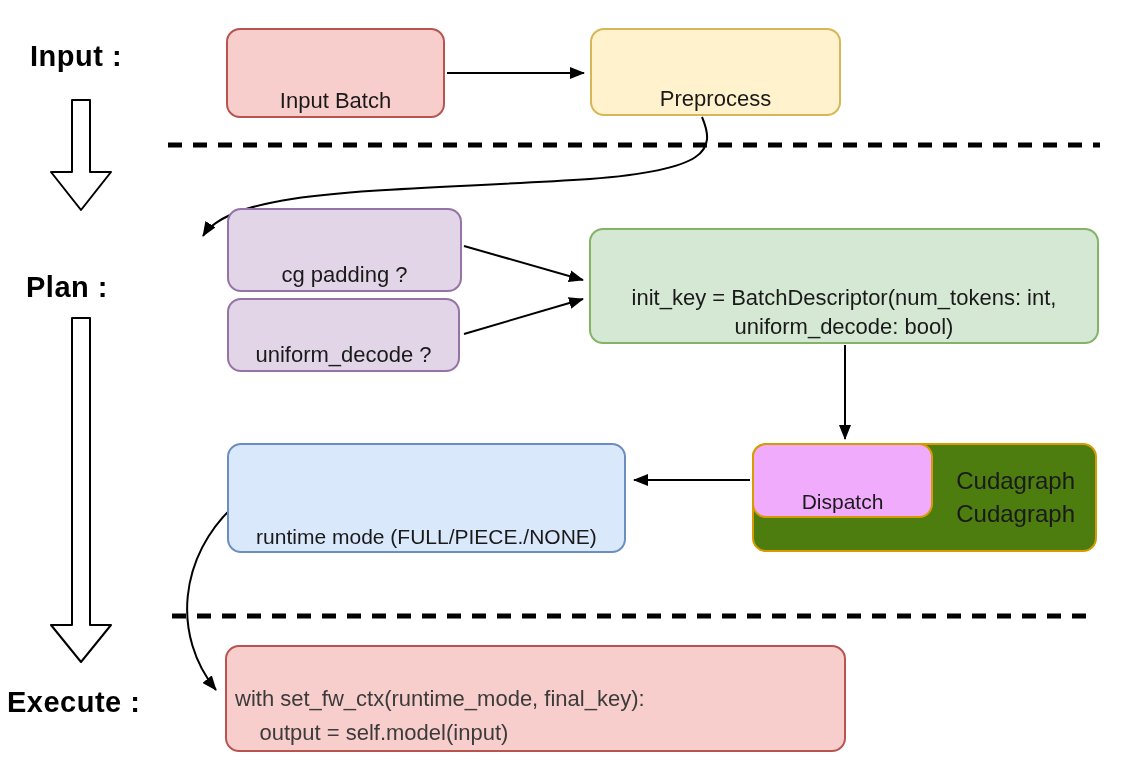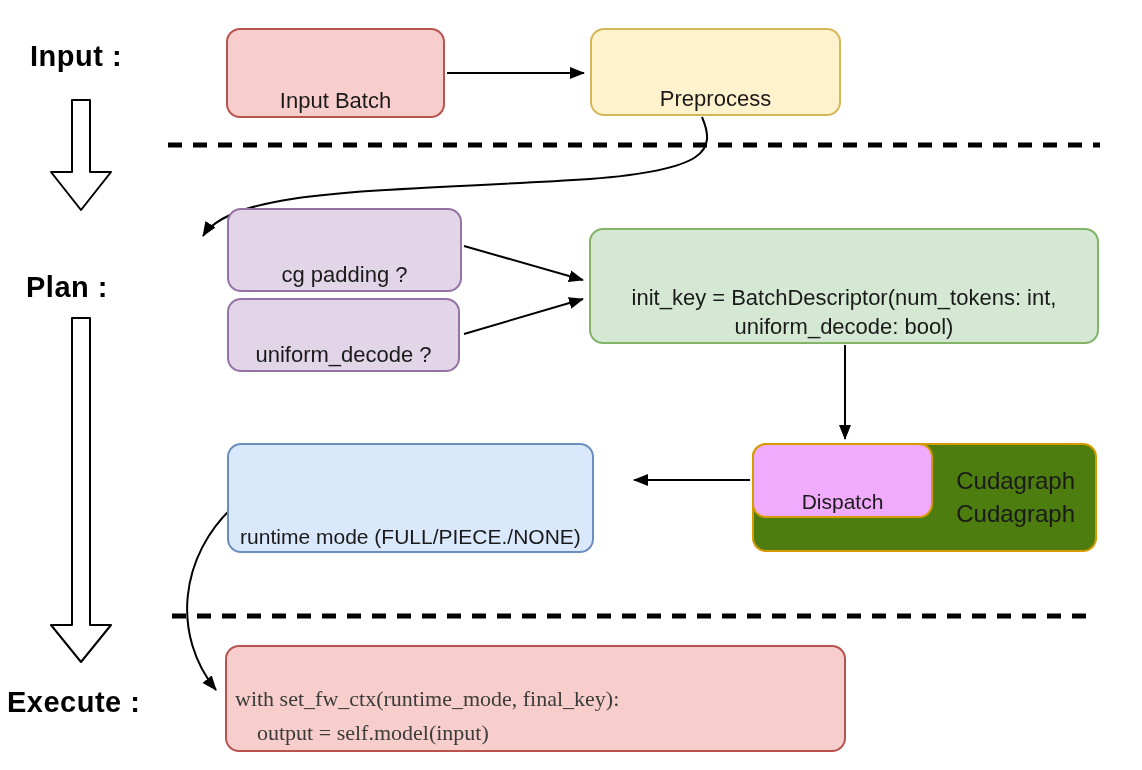--- a/index.html
+++ b/index.html
@@ -48,27 +48,27 @@
   .node.green  { background: #d5e8d4; border-color: #82b366; }
   .node.blue   { background: #dae8fc; border-color: #6c8ebf; }
   .node.orange-light { background: #4d7c0f; border-color: #d79b00; }
   .node.orange-dark  { background: #f0abfc; border-color: #d79b00; }
 
   #node-input-batch    { left: 226px; top:  28px; width: 219px; height:  90px; font-size: 22px; }
   #node-preprocess     { left: 590px; top:  28px; width: 251px; height:  88px; font-size: 22px; }
   #node-cg-padding     { left: 227px; top: 208px; width: 235px; height:  84px; font-size: 22px; }
   #node-uniform-decode { left: 227px; top: 298px; width: 233px; height:  74px; font-size: 22px; }
   #node-init-key       { left: 589px; top: 228px; width: 510px; height: 116px; font-size: 22px; }
-  #node-runtime        { left: 227px; top: 443px; width: 367px; height: 110px; font-size: 21px; }
+  #node-runtime        { left: 227px; top: 443px; width: 399px; height: 110px; font-size: 21px; }
   #node-cudagraph      { left: 752px; top: 443px; width: 345px; height: 109px; font-size: 24px;
                          flex-direction: row; justify-content: flex-end; padding-right: 20px; }
   #node-dispatch       { left: 752px; top: 443px; width: 181px; height:  75px; font-size: 21px; }
   #node-execute-code   { left: 225px; top: 645px; width: 621px; height: 107px;
                          align-items: flex-start; padding-left: 8px;
-                         font-family: Liberation Serif, serif;
+                         font-family: Liberation Sans, sans-serif;
                          font-size: 22px; line-height: 34px; color: #3b3b3b;
                          text-align: left; white-space: pre; }
   #label-input   { left: 30px; top:  40px; }
   #label-plan    { left: 26px; top: 235px; margin-top: 36px; }
   #label-execute { left:  7px; top: 686px; }
   .line { display: block; }
 </style>
 </head>
 <body>
 

